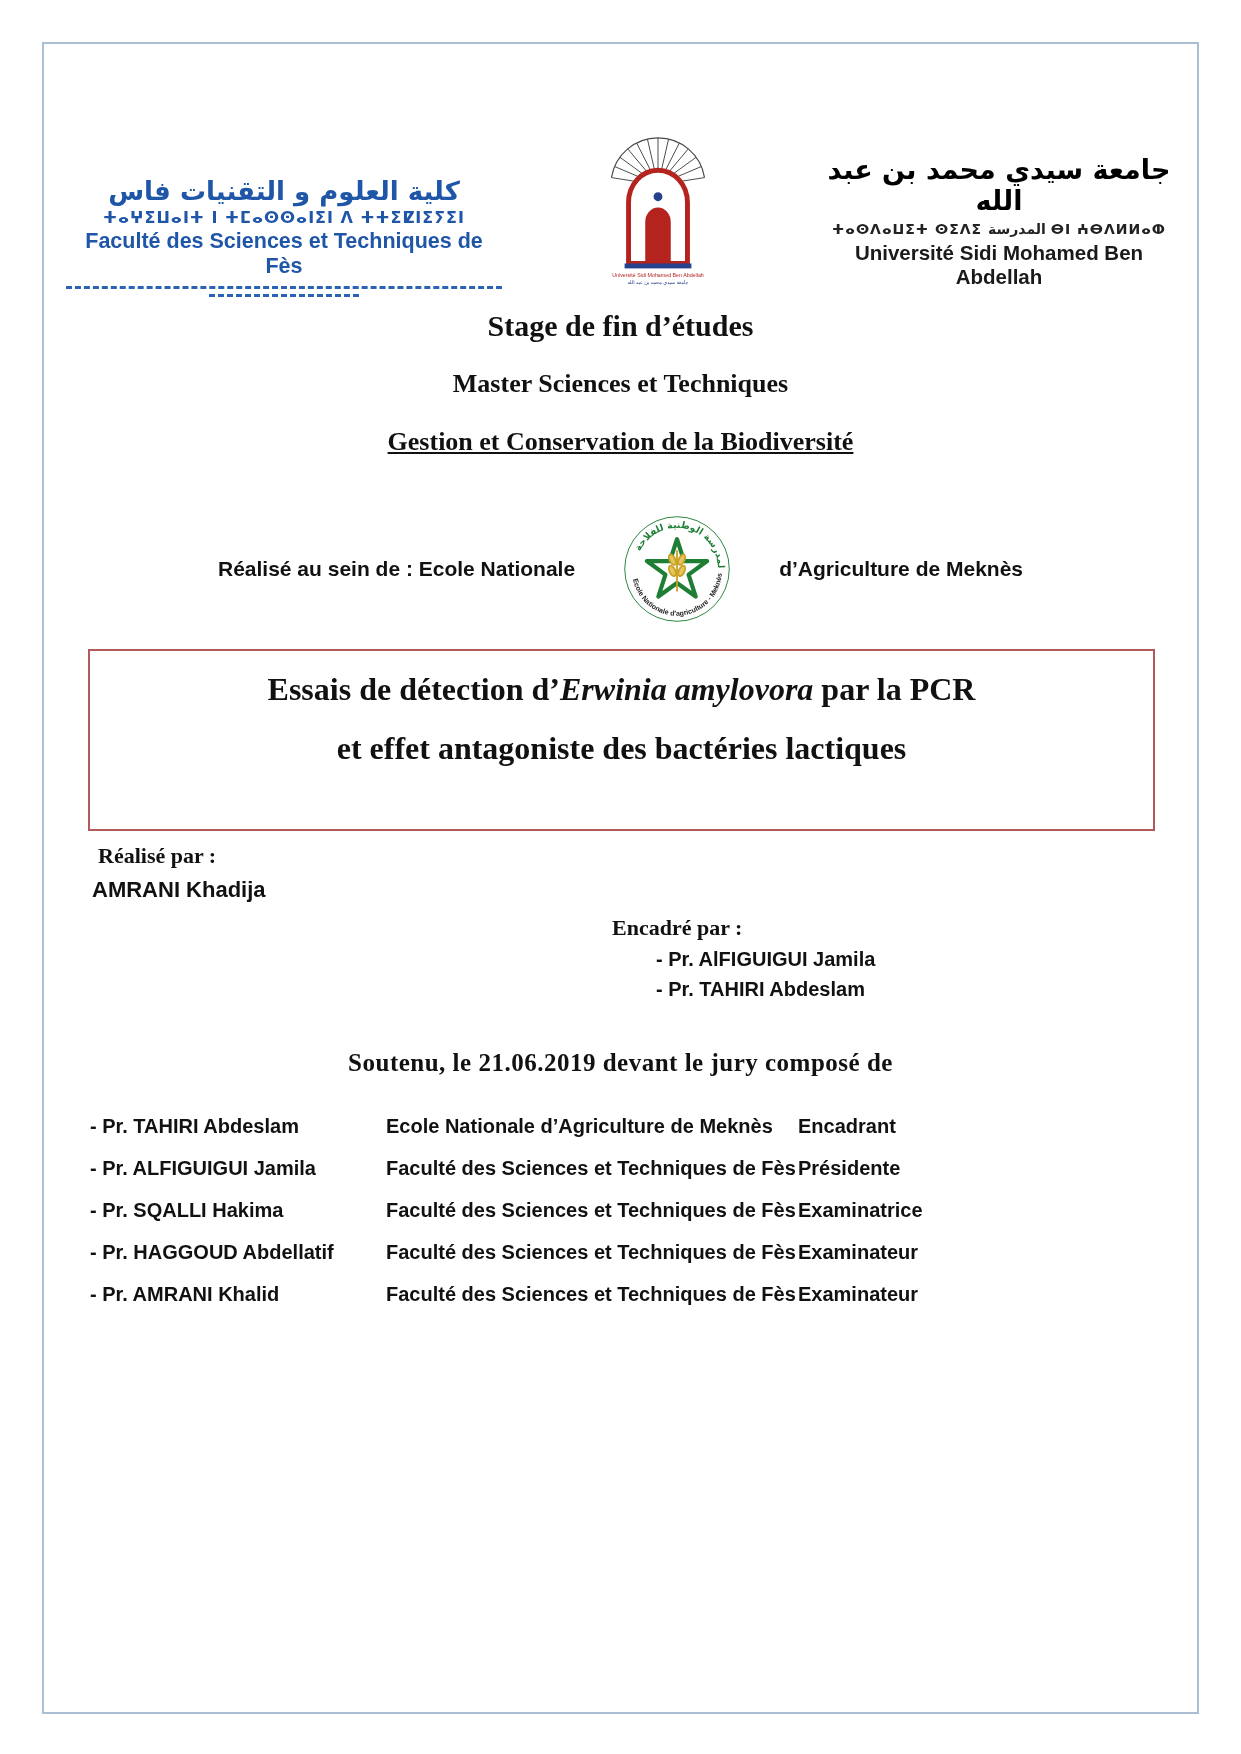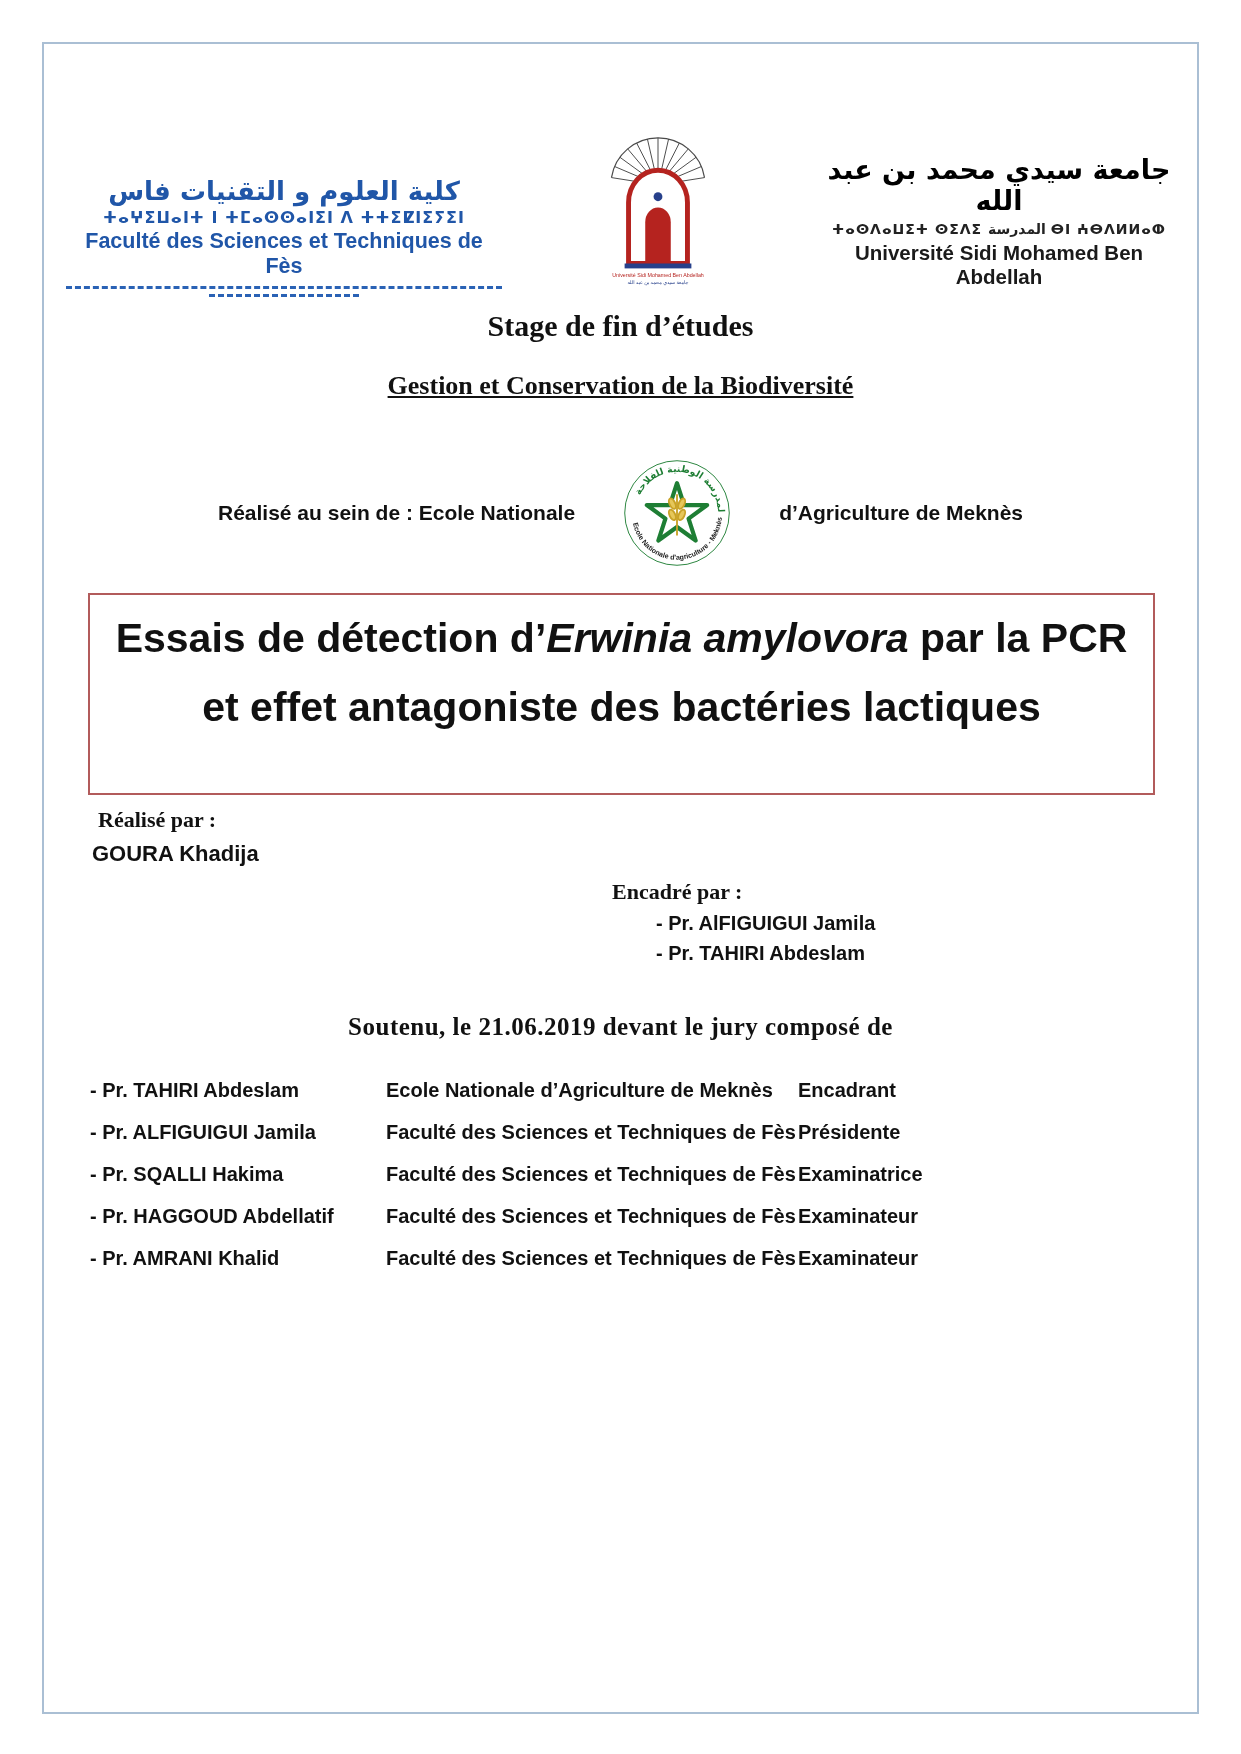--- a/index.html
+++ b/index.html
@@ -37,22 +37,22 @@
   .program  { text-align:center; font-family:"Liberation Serif", serif; font-weight:bold;
               font-size:26px; margin-top:28px;text-decoration:underline; }
 
   
   .host-row { display:flex; align-items:center; justify-content:center; gap:46px;
               margin-top:56px; font-weight:bold; font-size:21px; }
   .ena-logo svg { width:112px; height:112px; display:block; }
 
   
   .subject-box { margin:24px 86px 0 88px; border:2px solid #b25b5b; text-align:center;
-                 padding:20px 6px 62px; font-family:Liberation Sans, sans-serif;
-                 font-weight:bold; font-size:41px; }
+                 padding:20px 6px 62px; font-family:Liberation Serif, serif;
+                 font-weight:bold; font-size:32px; }
   .subject-line2 { margin-top:22px; }
   .it { font-style:italic; }
 
   
   .realise-label { margin:12px 0 0 98px; font-family:"Liberation Serif", serif;
                    font-weight:bold; font-size:22px; }
   .author { margin:8px 0 0 92px; font-weight:bold; font-size:22px; }
   .encadre-block { margin:12px 0 0 560px; }
   .encadre-label { font-family:"Liberation Serif", serif; font-weight:bold; font-size:22px;
                    margin-left:52px; }
@@ -113,20 +113,21 @@
     </div>
 
     <div class="usmba-block">
       <div class="usmba-arabic">جامعة سيدي محمد بن عبد الله</div>
       <div class="usmba-tifinagh">ⵜⴰⵙⴷⴰⵡⵉⵜ ⵙⵉⴷⵉ المدرسة ⴱⵏ ⵄⴱⴷⵍⵍⴰⵀ</div>
       <div class="usmba-name">Université Sidi Mohamed Ben Abdellah</div>
     </div>
   </div>
 
   <div class="doc-type">Stage de fin d’études</div>
+  <div class="master">Master Sciences et Techniques</div>
   <div class="program">Gestion et Conservation de la Biodiversité</div>
 
   <div class="host-row">
     <span>Réalisé au sein de : Ecole Nationale</span>
     <span class="ena-logo">
       <svg viewBox="0 0 120 120" xmlns="http://www.w3.org/2000/svg">
         <circle cx="60" cy="60" r="56" fill="#ffffff" stroke="#1e7e34" stroke-width="1"></circle>
         <path id="enaTop" d="M16,60 A44,44 0 0 1 104,60" fill="none"></path>
         <text font-size="10" fill="#1e7e34" font-weight="bold" font-family="DejaVu Sans, sans-serif">
           <textPath href="#enaTop" startOffset="14%">المدرسة الوطنية للفلاحة</textPath>
@@ -147,21 +148,21 @@
     </span>
     <span>d’Agriculture de Meknès</span>
   </div>
 
   <div class="subject-box">
     <div class="subject-line1"><span>Essais de détection d’</span><span class="it">Erwinia amylovora</span><span> par la PCR</span></div>
     <div class="subject-line2">et effet antagoniste des  bactéries lactiques</div>
   </div>
 
   <div class="realise-label">Réalisé par :</div>
-  <div class="author">GOURA Khadija</div>
+  <div class="author">AMRANI Khadija</div>
 
   <div class="encadre-block">
     <div class="encadre-label">Encadré par :</div>
     <div class="encadrant">- Pr. AlFIGUIGUI  Jamila</div>
     <div class="encadrant">- Pr. TAHIRI Abdeslam</div>
   </div>
 
   <div class="jury-heading">Soutenu, le 21.06.2019 devant le jury composé de</div>
 
   <div class="jury-table">

